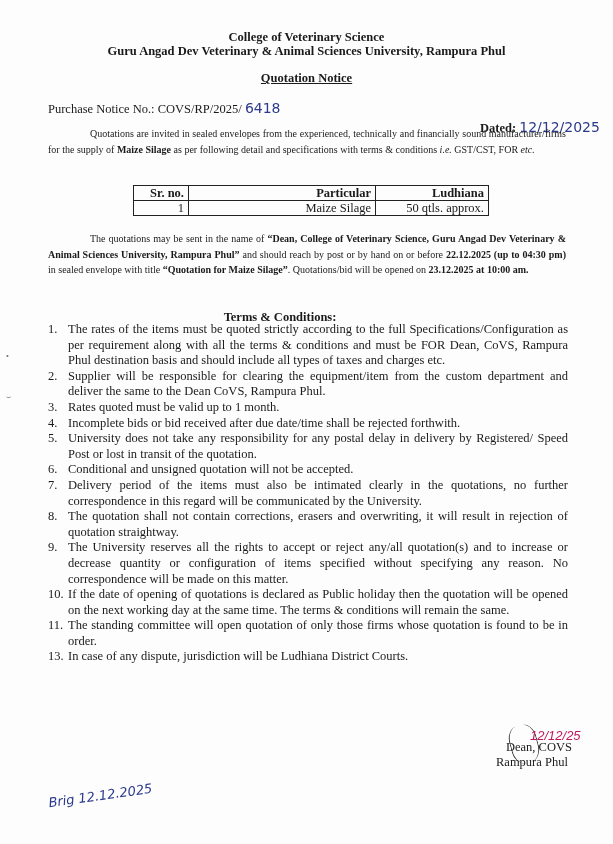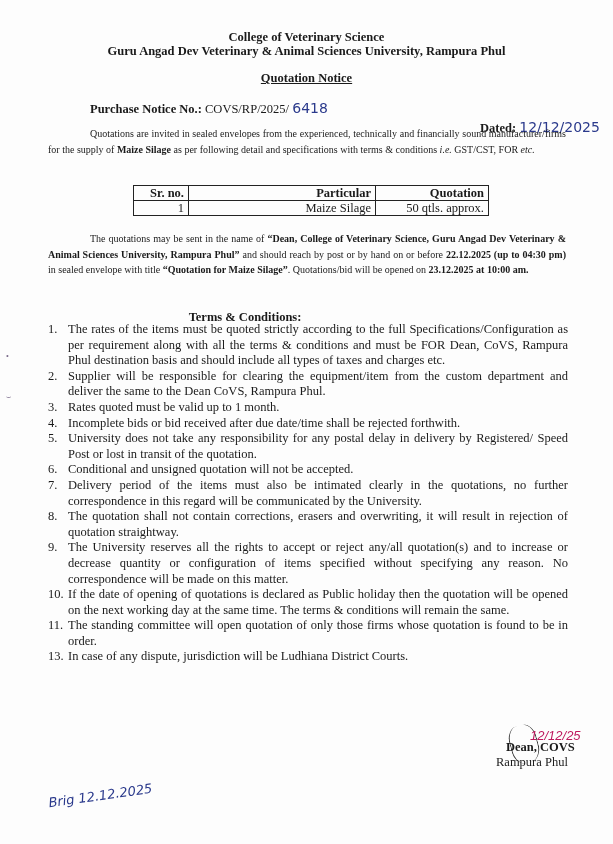--- a/index.html
+++ b/index.html
@@ -6,36 +6,36 @@
     body {
       width: 613px; height: 844px; background: #fdfdfd; position: relative; overflow: hidden;
       font-family: "Liberation Serif", serif; color: #1a1a1a;
     }
     .page { position: absolute; left: 0; top: 0; width: 613px; height: 844px; }
     .center { text-align: center; }
     .hdr1 { position: absolute; top: 30px; left: 0; width: 613px; font-weight: bold; font-size: 12.5px; }
     .hdr2 { position: absolute; top: 44px; left: 0; width: 613px; font-weight: bold; font-size: 12.5px; }
     .title { position: absolute; top: 71px; left: 0; width: 613px; font-weight: bold; font-size: 12.5px; text-decoration: underline; }
     .pn { position: absolute; top: 100px; left: 48px; font-size: 12.5px; }
-    .pn b { font-weight: bold; margin-left: 42px; }
+    .pn b { font-weight: normal; }
     .hand { font-family: "DejaVu Sans", sans-serif; color: #2b3a8c; font-size: 14px; }
     .dated { position: absolute; top: 98px; left: 480px; font-size: 12.5px; margin-top: 21px; }
     .para { position: absolute; left: 48px; width: 518px; font-size: 10px; line-height: 15.5px; text-align: justify; }
     .p1 { top: 126px; text-indent: 42px; }
     .p2 { top: 231px; text-indent: 42px; }
     table.items { position: absolute; top: 185px; left: 133px; border-collapse: collapse; font-size: 12.5px; }
     table.items td, table.items th { border: 1px solid #222; padding: 0 4px; height: 14px; line-height: 14px; text-align: right; }
     table.items th { font-weight: bold; }
     .c1 { width: 46px; } .c2 { width: 178px; } .c3 { width: 104px; }
-    .tc-title { position: absolute; top: 310px; left: 0; width: 490px; font-weight: bold; font-size: 12.5px; }
+    .tc-title { position: absolute; top: 310px; left: 0; width: 490px; font-weight: bold; font-size: 12.5px; padding-left: 35px; }
     ol.terms { position: absolute; top: 322px; left: 48px; width: 520px; margin: 0; padding: 0; list-style: none; font-size: 12.5px; line-height: 15.6px; }
     ol.terms li { position: relative; padding-left: 20px; text-align: justify; margin: 0; }
     ol.terms li .num { position: absolute; left: 0; top: 0; }
     .sig { position: absolute; left: 496px; top: 740px; font-size: 12.5px; line-height: 15px; }
-    .sig .l1 { padding-left: 10px; font-weight: bold; }
+    .sig .l1 { padding-left: 10px; }
     .sig-hand { position: absolute; left: 530px; top: 728px; font-family: Liberation Sans, sans-serif; font-style: italic; color: #be185d; font-size: 13px; }
     .sig-mark { position: absolute; left: 510px; top: 725px; width: 26px; height: 38px; border-left: 1.5px solid #333; border-right: 1.5px solid #333; border-radius: 40% 40% 40% 40%; transform: rotate(-15deg); }
     .initials { position: absolute; left: 48px; top: 788px; font-family: "DejaVu Sans", sans-serif; font-style: italic; color: #2b3a8c; font-size: 13px; transform: rotate(-8deg); }
     .margin-mark { position: absolute; left: 6px; font-size: 8px; color: #7a6a8a; }
   </style>
 </head>
 <body>
 
 <div class="page">
 
@@ -57,21 +57,21 @@
 
   <div class="para p1">
     <span>Quotations are invited in sealed envelopes from the experienced, technically and financially sound manufacturer/firms for the supply of </span><b>Maize Silage</b><span> as per following detail and specifications with terms &amp; conditions </span><i>i.e.</i><span> GST/CST, FOR </span><i>etc.</i>
   </div>
 
   <table class="items">
     <tbody>
         <tr>
       <th class="c1">Sr. no.</th>
       <th class="c2">Particular</th>
-      <th class="c3">Quotation</th>
+      <th class="c3">Ludhiana</th>
     </tr>
     <tr>
       <td>1</td>
       <td>Maize Silage</td>
       <td>50 qtls. approx.</td>
     </tr>
   </tbody>
     </table>
 
   <div class="para p2">

